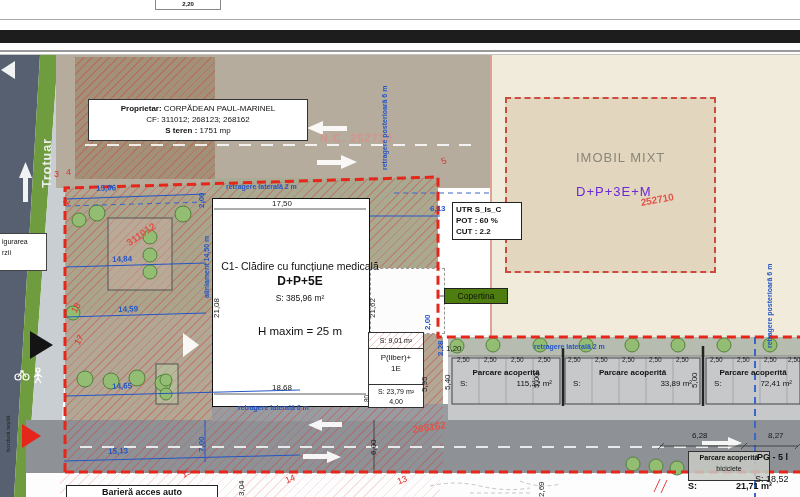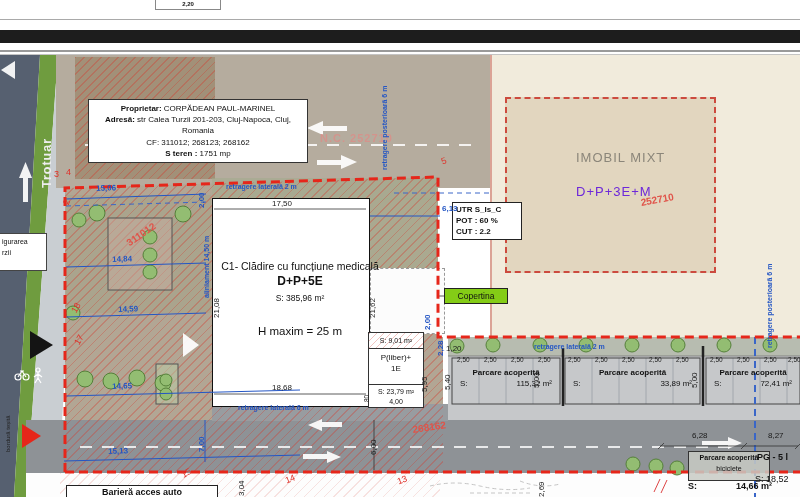--- a/index.html
+++ b/index.html
@@ -56,21 +56,21 @@
   
   .info-box{left:88px;top:99px;width:214px;background:#fff;border:1.5px solid #333;
             font-size:8px;line-height:1.4;text-align:center;padding:3px 2px}
   .utr-box{left:452px;top:202px;width:62px;background:#fff;border:1.5px solid #222;
            font-size:8px;font-weight:bold;line-height:1.35;padding:2px 3px}
   .bl{left:192px;top:260px;width:216px;text-align:center}
   .bl-title{font-size:10.5px;font-weight:normal;white-space:nowrap}
   .bl-regime{font-size:12px;font-weight:bold;margin-top:2px}
   .bl-area{font-size:8.5px;margin-top:5px}
   .bl-h{font-size:11.5px;margin-top:22px}
-  .copertina-label{left:444px;top:288px;width:62px;height:14px;background:#84cc16;border:1.5px solid #222;
+  .copertina-label{left:444px;top:288px;width:62px;height:14px;background:#4d7c0f;border:1.5px solid #222;
             font-size:8.5px;text-align:center;line-height:14px}
   .nb-name{left:576px;top:150px;font-size:13px;letter-spacing:1px;color:#8b867a}
   .nb-regime{left:576px;top:184px;font-size:13px;letter-spacing:1px;color:#6d28d9}
   .pk{font-size:8px;text-align:center}
   .pk .nm{font-weight:bold}
   .pk .ar{display:flex;justify-content:space-between;padding:2px 8px 0 8px;font-weight:normal}
   .pk1{left:452px;top:368px;width:108px}
   .pk2{left:565px;top:368px;width:135px}
   .pk3{left:706px;top:368px;width:94px}
   .bike-box{left:688px;top:451px;width:80px;height:27px;background:rgba(200,202,196,.85);
@@ -239,21 +239,20 @@
   </g>
 
   <g stroke="#e6261a" stroke-width="3" fill="none" stroke-dasharray="9 5">
     <path d="M65,472 L65,188 L438,177 L438,337 L800,337"></path>
     <path d="M65,472 H800"></path>
   </g>
 </svg>
 
 <div class="abs info-box">
   <div><b>Proprietar:</b> <span>CORPĂDEAN PAUL-MARINEL</span></div>
-  <div><b>Adresă:</b> <span>str Calea Turzii 201-203, Cluj-Napoca, Cluj, Romania</span></div>
   <div>CF: 311012;  268123;  268162</div>
   <div><b>S teren :</b> <span>1751 mp</span></div>
 </div>
 
 <div class="abs utr-box">
   <div>UTR S_Is_C</div>
   <div>POT : 60 %</div>
   <div>CUT : 2.2</div>
 </div>
 
@@ -290,21 +289,21 @@
       <span>72,41 m²</span>
     </div>
 </div>
 
 <div class="abs bike-box">
   <div class="b1">Parcare acoperită</div>
   <div>biciclete</div>
 </div>
 <div class="abs bike-area">
   <span>S:</span>
-  <span>14,66 m²</span>
+  <span>21,71 m²</span>
 </div>
 <div class="abs pg-name">PG - 5 l</div>
 <div class="abs pg-area">S: 18,52</div>
 
 <div class="abs barrier">Barieră acces auto</div>
 
 <div class="abs note-left">
   <div>igurarea</div>
   <div>rzii</div>
 </div>
@@ -316,21 +315,21 @@
     <span class="ann b" style="left: 112px; top: 256px; transform: rotate(-2deg);">14,84</span>
     <span class="ann b" style="left: 118px; top: 306px; transform: rotate(-2deg);">14,59</span>
     <span class="ann b" style="left: 112px; top: 383px; transform: rotate(-2deg);">14,65</span>
     <span class="ann b" style="left: 108px; top: 448px; transform: rotate(-2deg);">15,13</span>
     <span class="ann b" style="left: 198px; top: 208px; transform: rotate(-90deg);">2,00</span>
     <span class="ann note" style="left: 203px; top: 298px; transform: rotate(-90deg);">aliniament 14,50 m</span>
     <span class="ann bk" style="left: 272px; top: 200px;">17,50</span>
     <span class="ann bk" style="left: 272px; top: 384px;">18,68</span>
     <span class="ann bk" style="left: 213px; top: 318px; transform: rotate(-90deg);">21,08</span>
     <span class="ann bk" style="left: 369px; top: 318px; transform: rotate(-90deg);">21,62</span>
-    <span class="ann b" style="left: 402px; top: 205px; padding-left: 40px;">6,13</span>
+    <span class="ann b" style="left: 390px; top: 205px; padding-left: 40px;">6,13</span>
     <span class="ann b" style="left: 424px; top: 330px; transform: rotate(-90deg);">2,00</span>
     <span class="ann b" style="left: 437px; top: 356px; transform: rotate(-90deg);">2,28</span>
     <span class="ann bk" style="left: 446px; top: 345px;">1,20</span>
     <span class="ann bks" style="left: 457px; top: 357px;">2,50</span>
     <span class="ann bks" style="left: 484px; top: 357px;">2,50</span>
     <span class="ann bks" style="left: 511px; top: 357px;">2,50</span>
     <span class="ann bks" style="left: 538px; top: 357px;">2,50</span>
     <span class="ann bks" style="left: 568px; top: 357px;">2,50</span>
     <span class="ann bks" style="left: 595px; top: 357px;">2,50</span>
     <span class="ann bks" style="left: 622px; top: 357px;">2,50</span>

